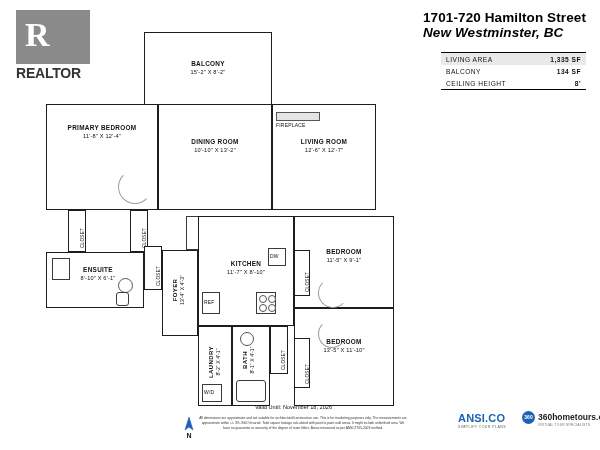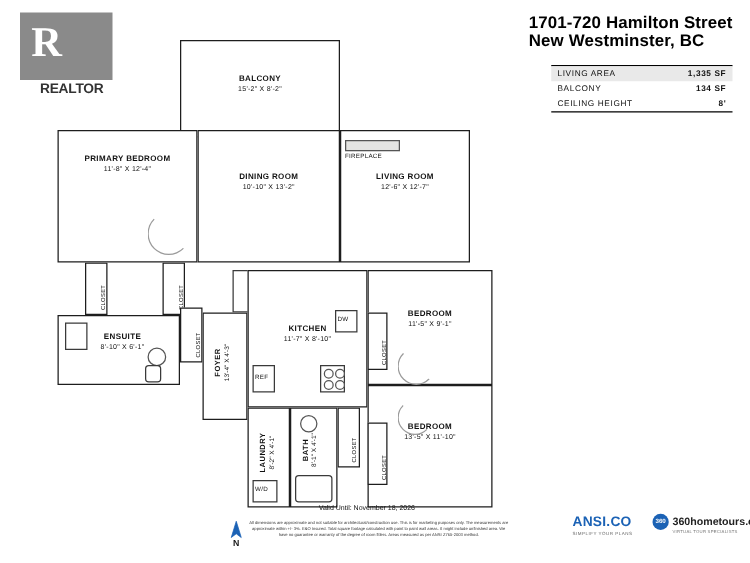--- a/index.html
+++ b/index.html
@@ -2,32 +2,32 @@
 <html><head>
 <meta charset="utf-8">
 <style>
   html,body{margin:0;padding:0;}
   body{width:600px;height:450px;background:#ffffff;font-family:"Liberation Sans",sans-serif;overflow:hidden;}
   #page{position:relative;width:600px;height:450px;background:#ffffff;}
 
   
   .addr{position:absolute;right:14px;top:10px;text-align:left;}
   .addr .l1{font-size:13.5px;font-weight:bold;color:#000;letter-spacing:.1px;line-height:15px;}
-  .addr .l2{font-size:13.5px;font-weight:bold;color:#000;letter-spacing:.1px;line-height:15px;}
+  .addr .l2{font-size:13.5px;font-weight:bold;color:#000;letter-spacing:.1px;line-height:15px;font-style:italic;}
 
   .spec{position:absolute;right:14px;top:52px;width:145px;border-top:1px solid #000;border-bottom:1px solid #000;}
   .spec .row{display:flex;justify-content:space-between;align-items:center;font-size:6.6px;letter-spacing:.5px;padding:2.5px 5px;color:#111;}
   .spec .row.alt{background:#e9e9e9;}
   .spec .row .v{font-weight:bold;}
 
   
   .logo{position:absolute;left:16px;top:10px;width:74px;height:74px;}
   .logo .box{position:absolute;left:0;top:0;width:74px;height:54px;background:#8a8a8a;}
   .logo .rr{position:absolute;left:9px;top:4px;font-size:34px;font-weight:bold;color:#fff;font-family:"Liberation Serif",serif;line-height:42px;}
-  .logo .cap{position:absolute;left:16px;top:55px;font-size:11px;font-weight:bold;color:#333;letter-spacing:-.2px;}
+  .logo .cap{position:absolute;left:0;top:55px;font-size:14px;font-weight:bold;color:#333;letter-spacing:-.2px;}
 
   
   #plan{position:absolute;left:40px;top:20px;width:360px;height:380px;}
   .rm{position:absolute;box-sizing:border-box;border:1.6px solid #1d1d1d;background:#fff;}
   .rm.thin{border-width:1px;}
   .label{position:absolute;text-align:center;color:#111;line-height:1.25;}
   .label .n{font-size:6.4px;font-weight:bold;letter-spacing:.3px;display:block;}
   .label .d{font-size:5.6px;letter-spacing:.2px;display:block;margin-top:1px;}
   .vlabel{position:absolute;transform:rotate(-90deg);transform-origin:left top;text-align:center;color:#111;}
   .vlabel .n{font-size:6px;font-weight:bold;letter-spacing:.4px;display:block;}

